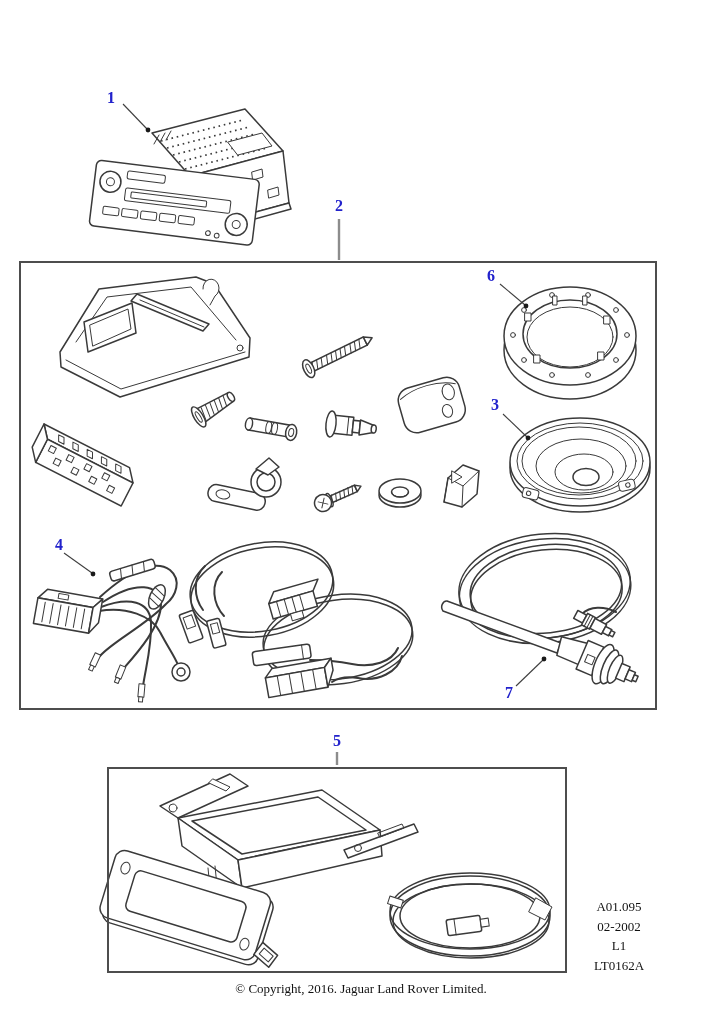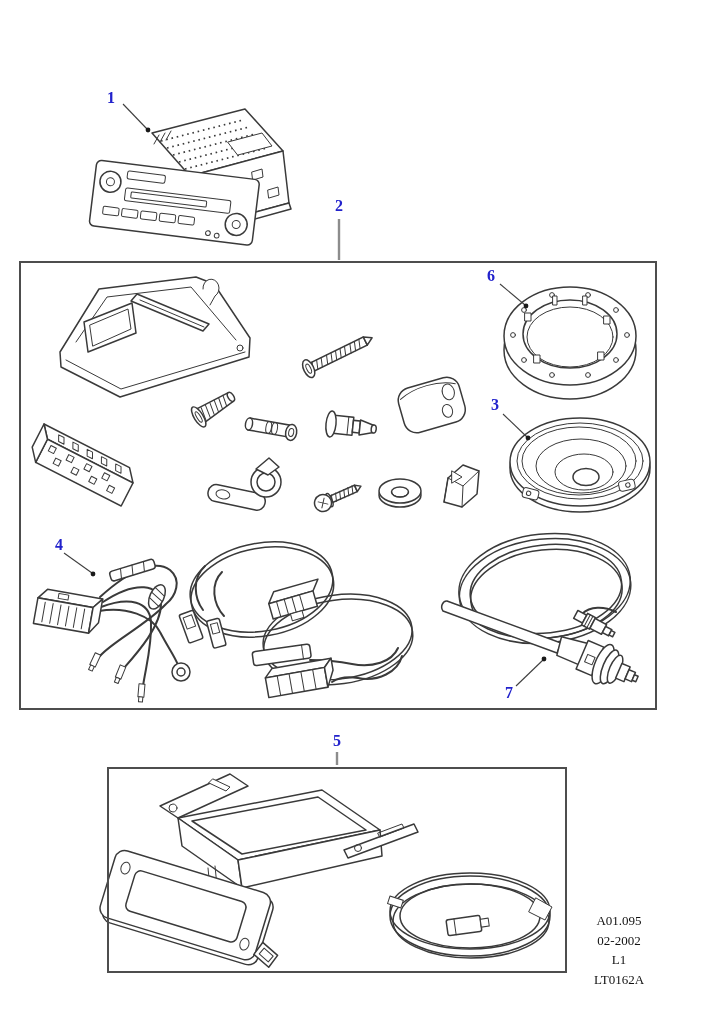--- a/index.html
+++ b/index.html
@@ -4,21 +4,21 @@
 <style>
   html,body{margin:0;padding:0;background:#fff;}
   .stage{position:relative;width:724px;height:1024px;background:#fff;overflow:hidden;
          font-family:"Liberation Serif",serif;}
   .box{position:absolute;border:2px solid #4d4d4d;box-sizing:border-box;background:transparent;}
   .box2{left:19px;top:261px;width:638px;height:449px;}
   .box5{left:107px;top:767px;width:460px;height:206px;}
   .callout{position:absolute;color:#2222cc;font-weight:bold;font-size:16px;line-height:16px;
            transform:translateX(-50%);font-family:"Liberation Serif",serif;}
   .ref{position:absolute;left:569px;top:897px;width:100px;text-align:center;
-       font-size:13px;line-height:19.5px;color:#111;margin-top:14px;}
+       font-size:13px;line-height:19.5px;color:#111;}
   .copyright{position:absolute;left:187px;top:981px;width:348px;text-align:center;
              font-size:13px;color:#111;}
   svg{position:absolute;left:0;top:0;}
   svg .s{stroke:#3a3a3a;stroke-width:1.5;fill:none;stroke-linecap:round;stroke-linejoin:round;}
   svg .f{stroke:#3a3a3a;stroke-width:1.5;fill:#fff;stroke-linecap:round;stroke-linejoin:round;}
   svg .t{stroke-width:1;}
   svg .w{stroke:#3a3a3a;stroke-width:2;fill:none;stroke-linecap:round;}
   svg .dot{fill:#1a1a1a;stroke:none;}
   svg .lead{stroke:#3f3f3f;stroke-width:1.1;fill:none;}
   svg .lead2{stroke:#8c8c8c;stroke-width:2.4;fill:none;}
@@ -421,14 +421,15 @@
   <div class="callout" style="left:337px;top:733px">5</div>
   <div class="callout" style="left:509px;top:685px">7</div>
 
   <div class="ref">
     <div>A01.095</div>
     <div>02-2002</div>
     <div>L1</div>
     <div>LT0162A</div>
   </div>
 
+  <div class="copyright">© Copyright, 2016. Jaguar Land Rover Limited.</div>
 
 </div>
 
 </body></html>

